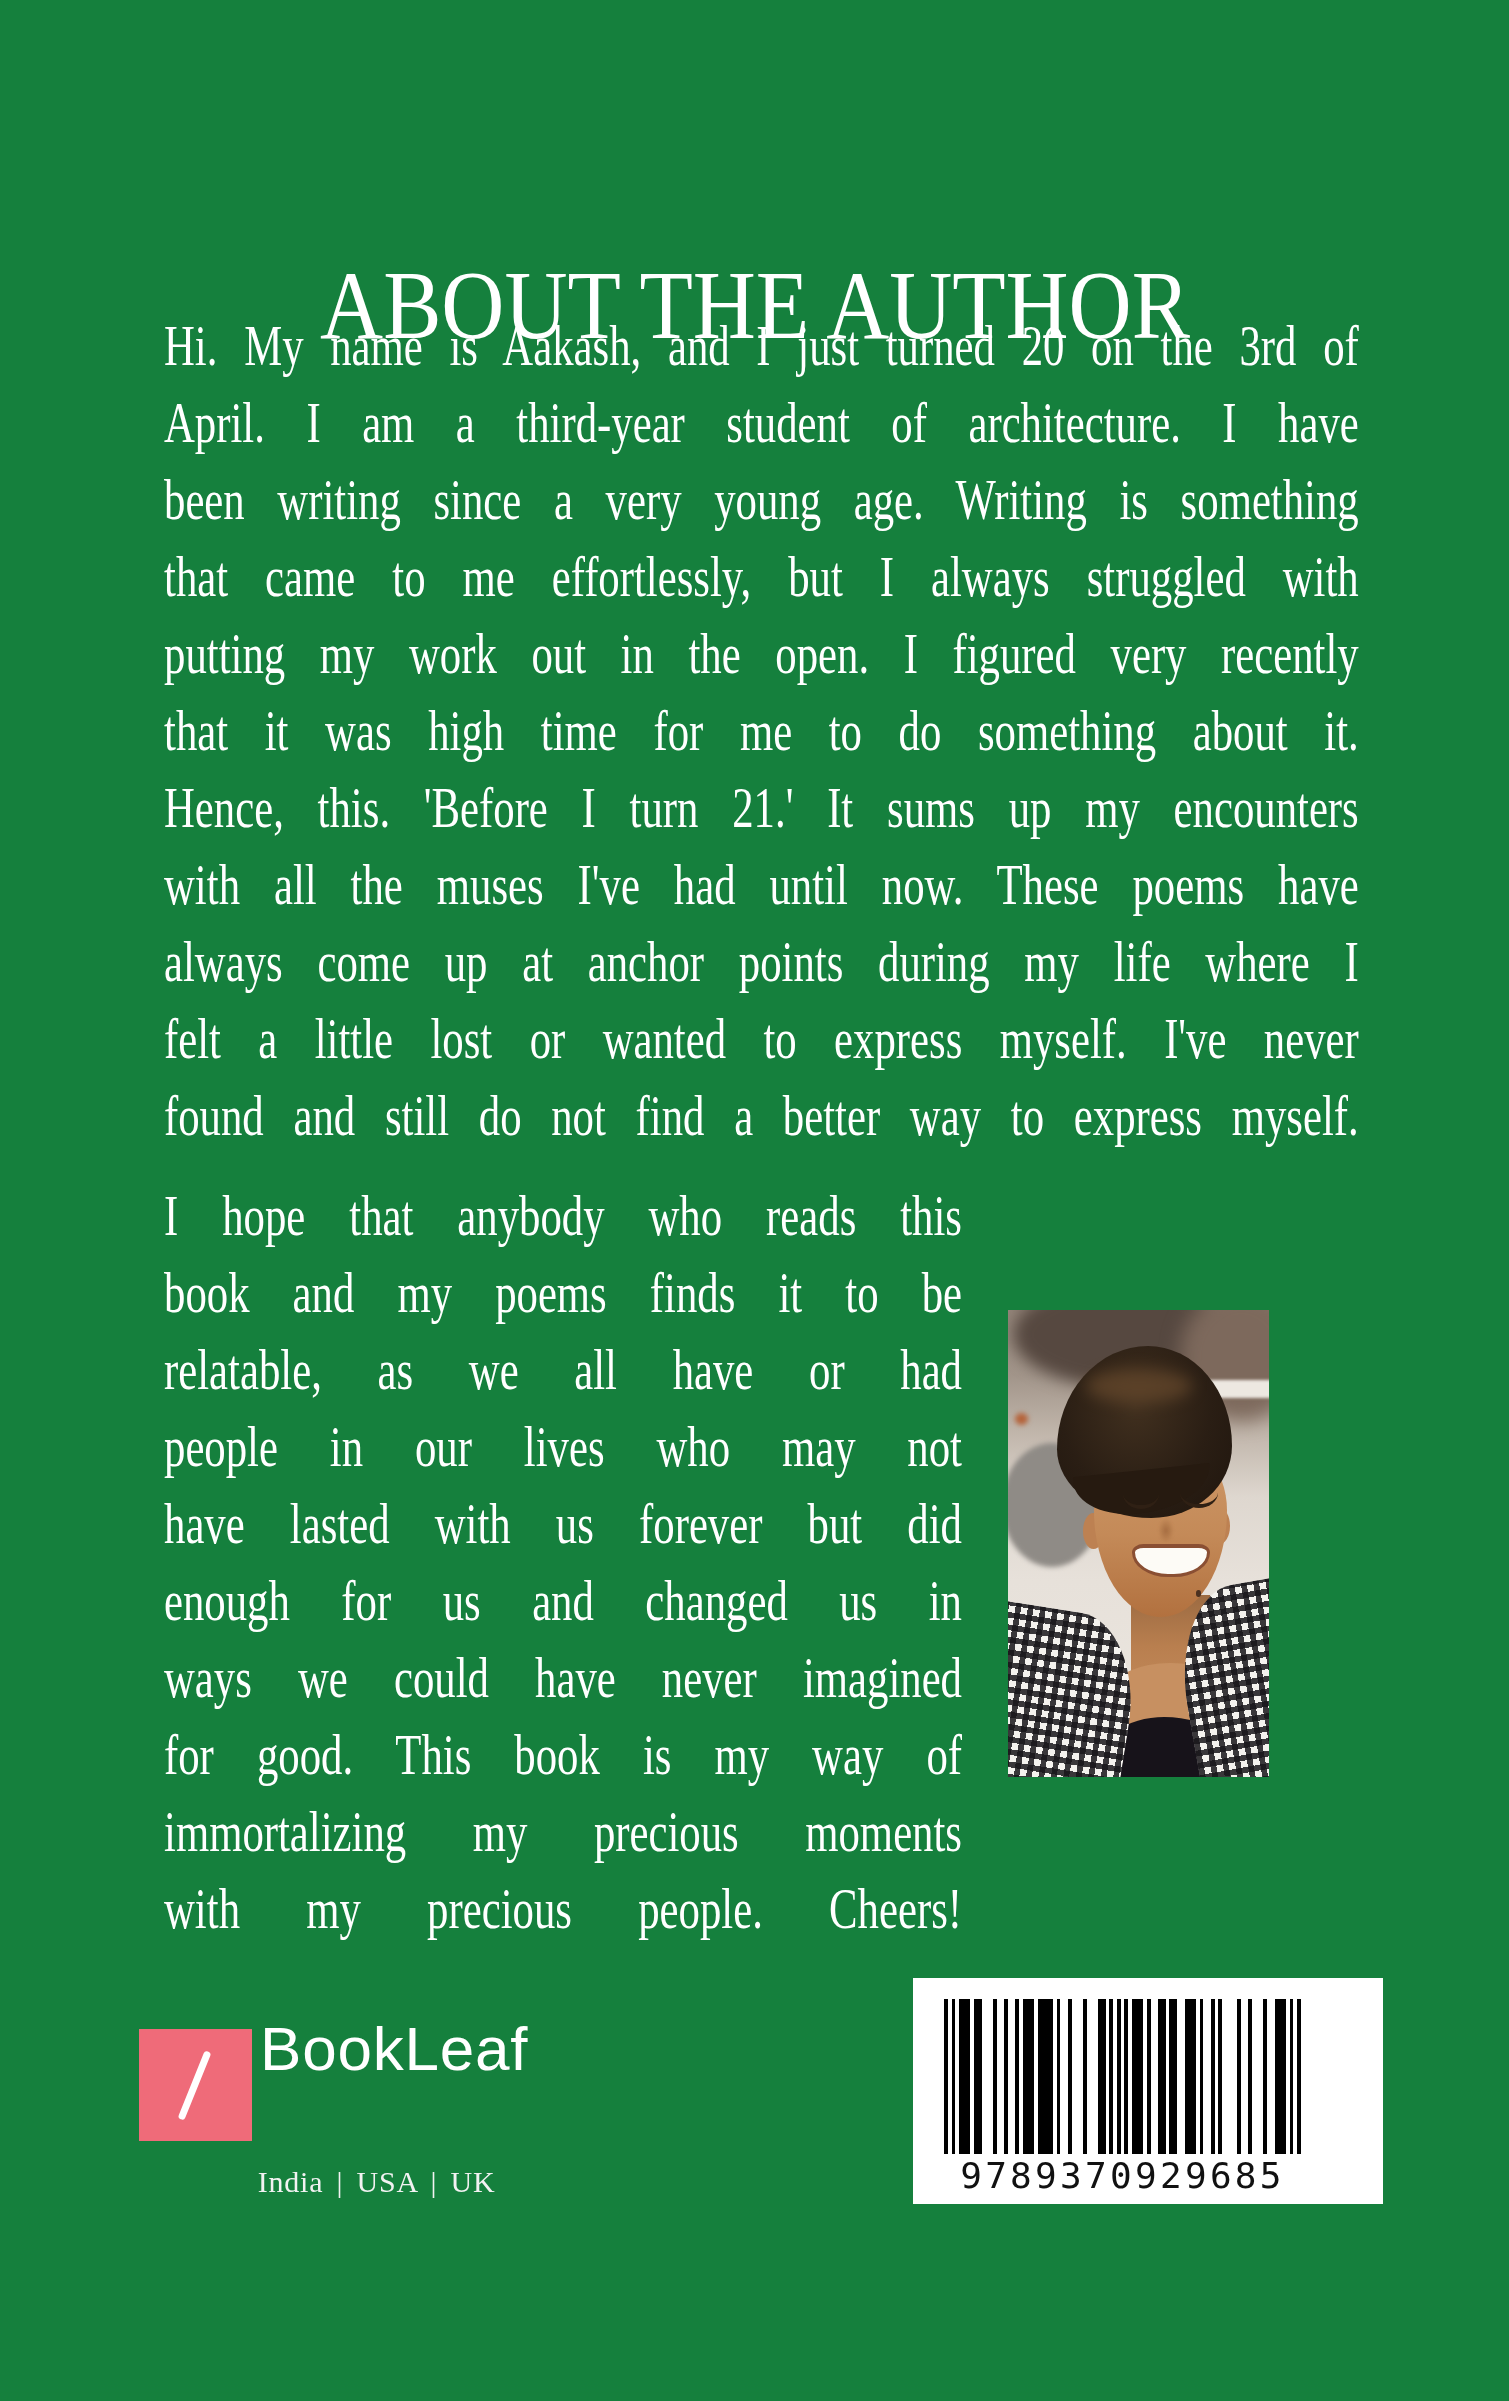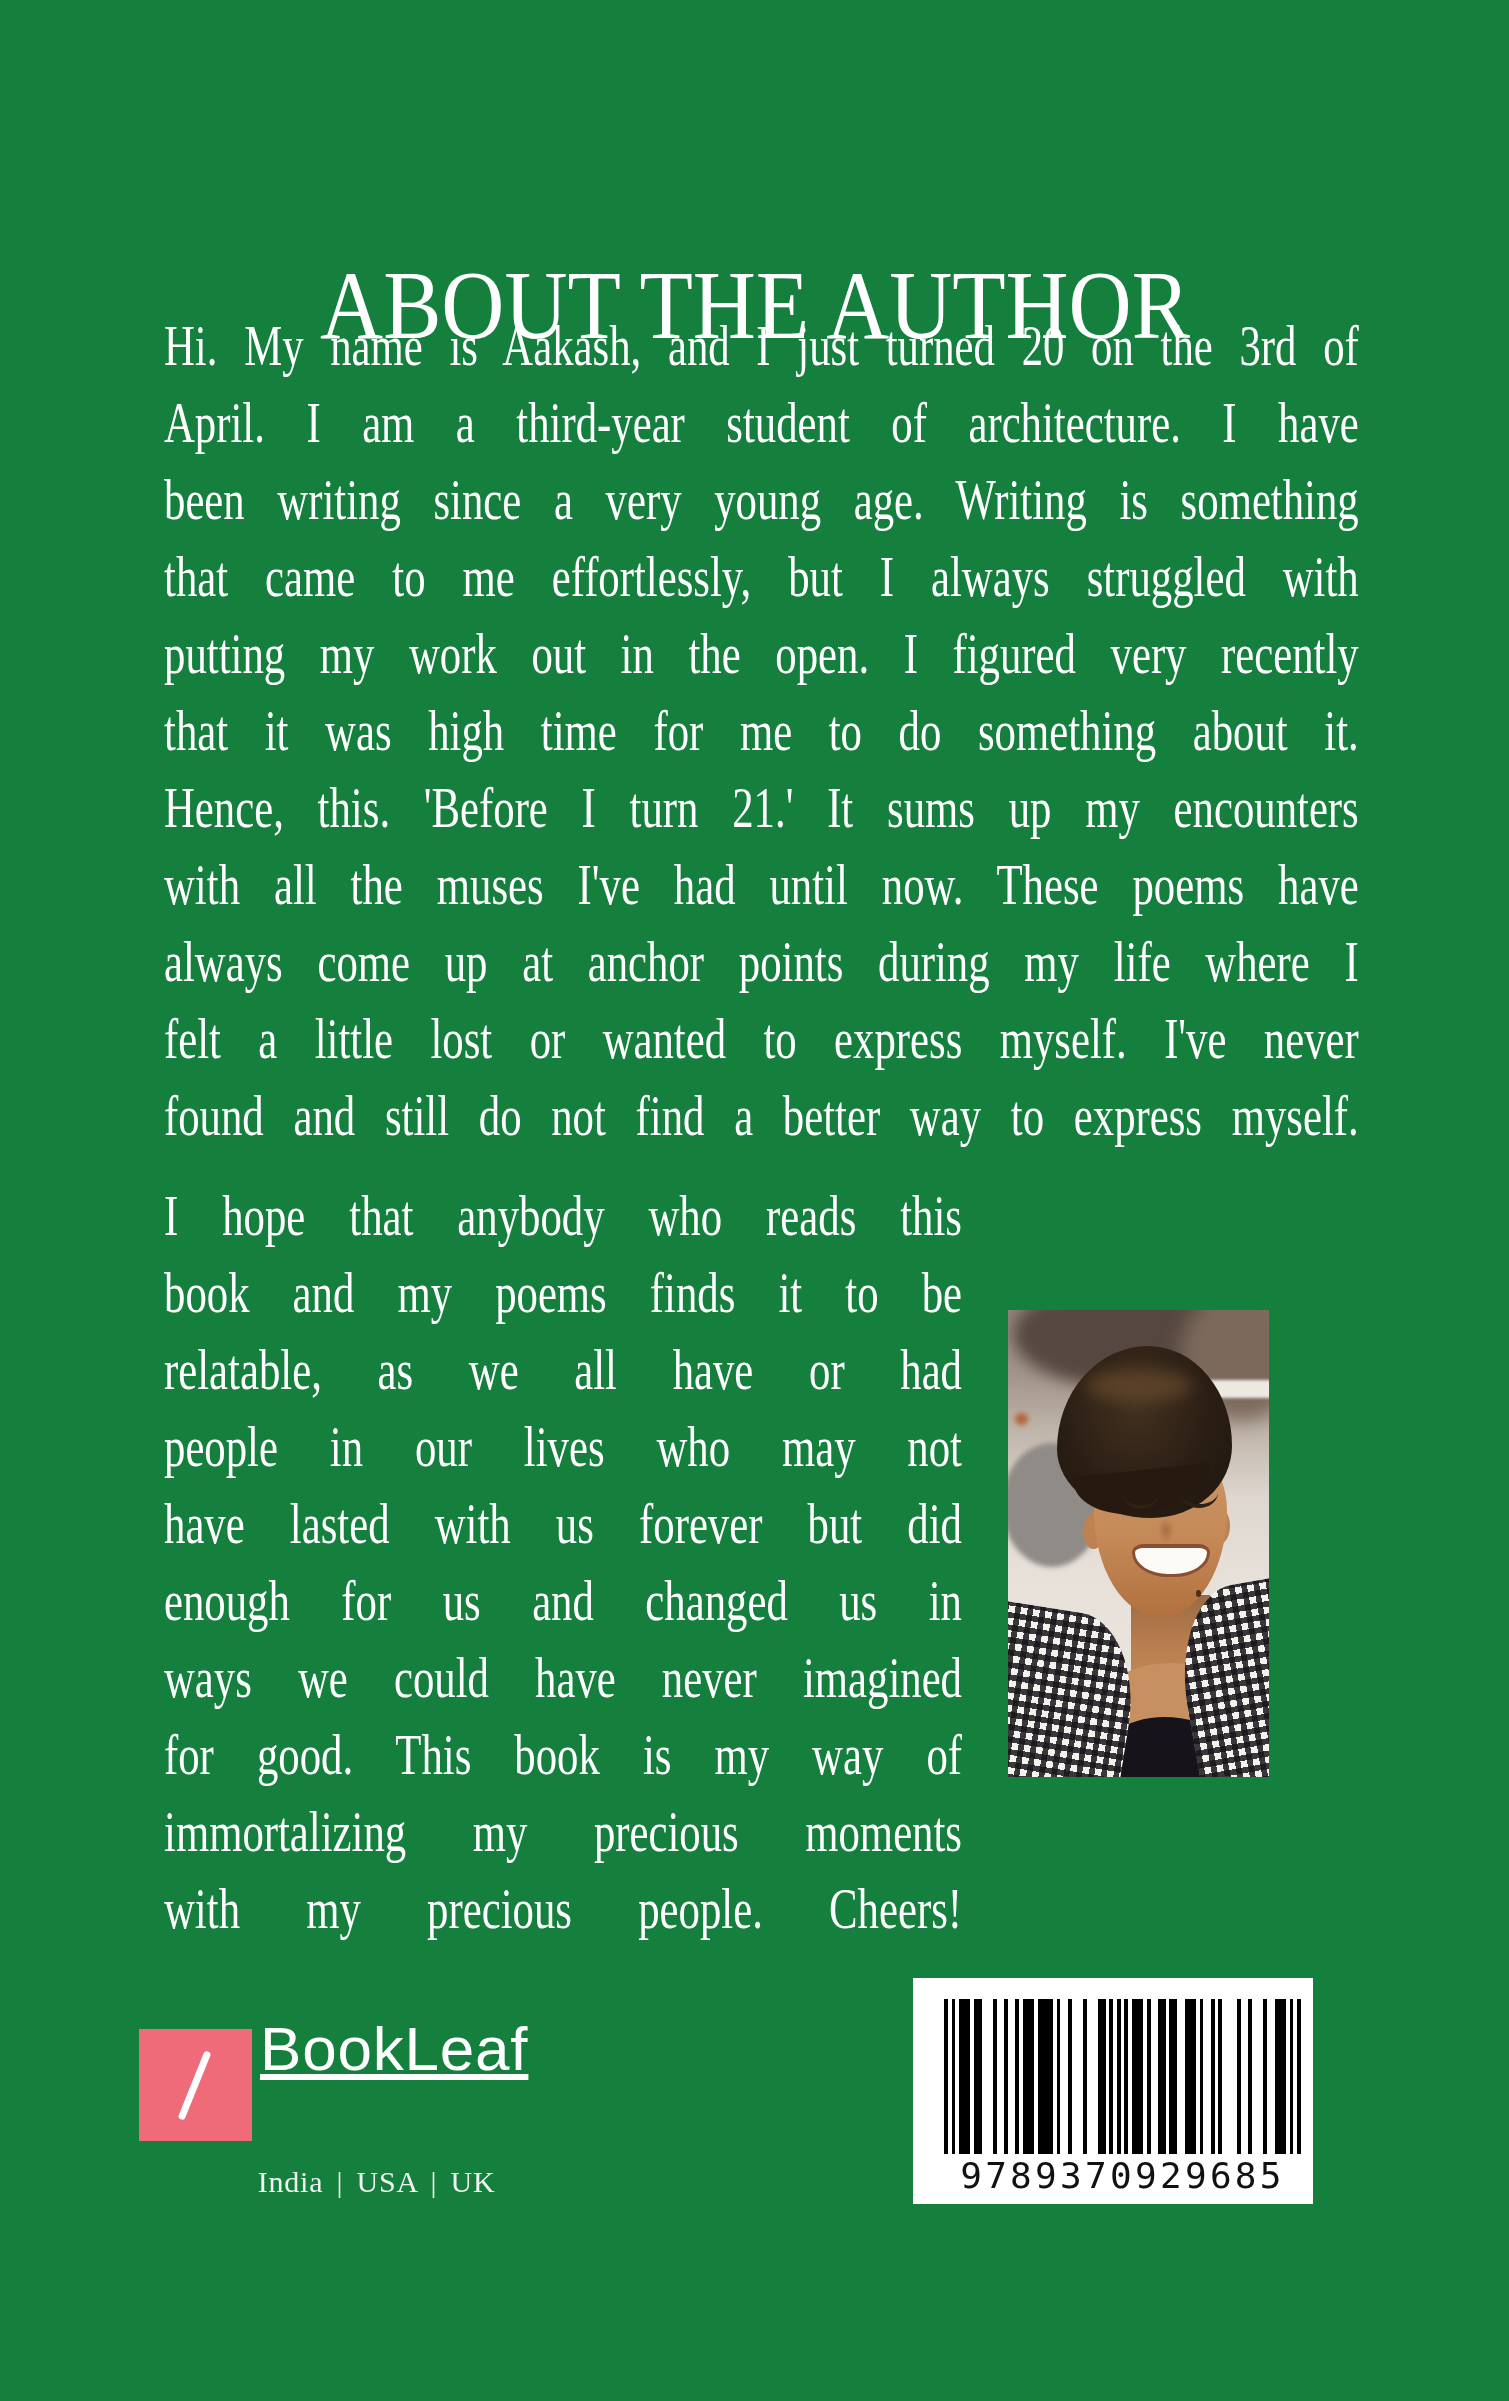--- a/index.html
+++ b/index.html
@@ -56,29 +56,29 @@
     background-image:repeating-linear-gradient(0deg,rgba(24,22,26,.85) 0 5.7px,transparent 5.7px 12.3px),
                      repeating-linear-gradient(90deg,rgba(24,22,26,.85) 0 5.7px,transparent 5.7px 12.3px);}
   .ph-shirt-left{left:-18px;top:313px;width:155px;height:176px;transform:rotate(9deg);transform-origin:top right;border-top-right-radius:65px 106px;}
   .ph-shirt-right{left:160px;top:286px;width:131px;height:200px;transform:rotate(-10deg);transform-origin:top left;border-top-left-radius:65px 115px;}
   
   #publisher-logo-square{position:absolute;left:139px;top:2029px;width:113px;height:112px;background:#ef6b79;}
   #slash-icon{position:absolute;left:52px;top:19.6px;width:7.4px;height:73px;background:#fff;border-radius:3.3px;transform:rotate(22deg);}
   #publisher-name{
     position:absolute;left:260px;top:2018px;
     font-family:"Liberation Sans","DejaVu Sans",sans-serif;font-weight:300;
-    font-size:62px;line-height:62px;color:#fff;letter-spacing:0.8px;text-decoration:underline;
+    font-size:62px;line-height:62px;color:#fff;letter-spacing:0.8px;
   }
   #publisher-regions{
     position:absolute;left:139px;top:2165px;width:475px;text-align:center;
     font-family:Liberation Serif, serif;font-weight:300;
     font-size:30px;line-height:34px;color:#f2f2f2;letter-spacing:0.8px;word-spacing:4.9px;
   }
   
-  #barcode-panel{position:absolute;left:913px;top:1978px;width:400px;height:226px;background:#fff;}
+  #barcode-panel{position:absolute;left:913px;top:1978px;width:470px;height:226px;background:#fff;}
   #barcode-bars{position:absolute;left:31px;top:21px;width:357px;height:155px;}
   #barcode-bars svg{width:100%;height:100%;display:block;shape-rendering:crispEdges;}
   #barcode-number{
     position:absolute;left:0;top:178px;width:419px;text-align:center;
     font-family:"DejaVu Sans Mono","Liberation Mono",monospace;
     font-size:36px;line-height:39px;color:#111;letter-spacing:3.3px;
   }
 </style>
 </head>
 <body>

